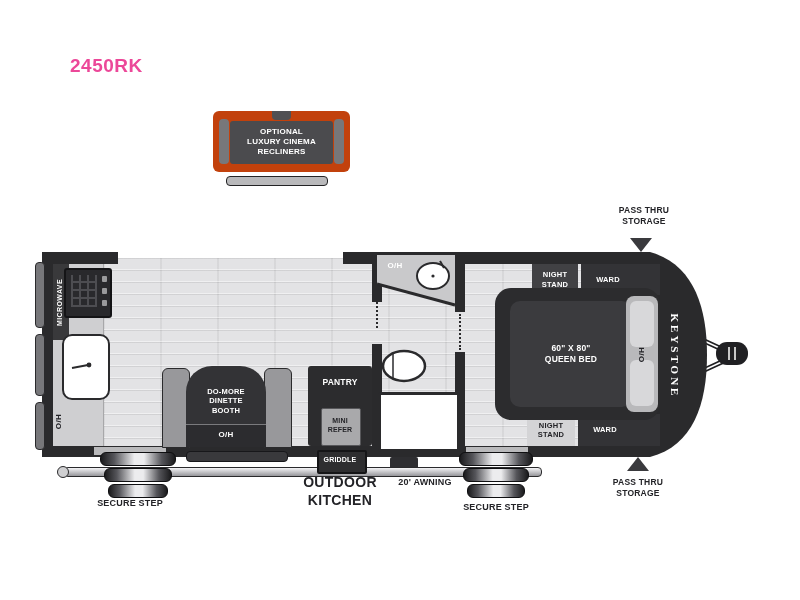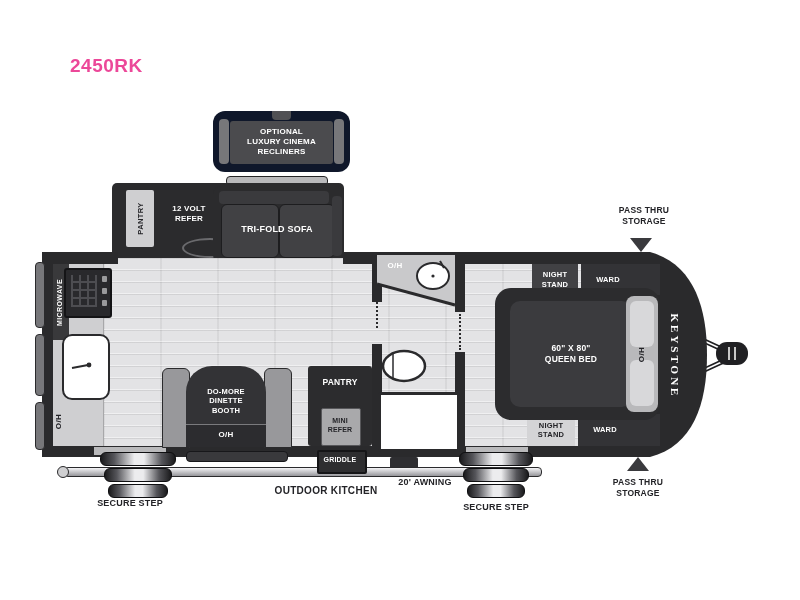--- a/index.html
+++ b/index.html
@@ -25,49 +25,32 @@
      background:linear-gradient(90deg,#1a1a1c 0%,#55555a 18%,#ececee 45%,#ececee 58%,#55555a 82%,#1a1a1c 100%);}
   .dots{position:absolute;border-left:2px dotted #2a2a2c;width:0;}
 </style>
 </head>
 <body>
 
 <div class="plan">
 
   <div class="abs dk" style="left:70px;top:55px;font-size:19px;font-weight:bold;letter-spacing:.5px;color:#ec4899;">2450RK</div>
 
-  <div class="abs" style="left:213px;top:111px;width:137px;height:61px;background:#0f172a;border-radius:12px;">
+  <div class="abs" style="left:213px;top:111px;width:137px;height:61px;background:#c2410c;border-radius:6px;">
     <div class="abs" style="left:6px;top:8px;width:10px;height:45px;background:#77777a;border-radius:4px;"></div>
     <div class="abs" style="left:121px;top:8px;width:10px;height:45px;background:#77777a;border-radius:4px;"></div>
     <div class="abs" style="left:17px;top:10px;width:103px;height:43px;background:#4b4b4e;border-radius:3px;"></div>
     <div class="abs" style="left:59px;top:0px;width:19px;height:9px;background:#505053;border-radius:0 0 4px 4px;"></div>
     <div class="lbl" style="left:0;top:0;width:137px;height:61px;font-size:8px;">OPTIONAL
 LUXURY CINEMA
 RECLINERS</div>
   </div>
 
   <div class="abs" style="left:226px;top:176px;width:100px;height:8px;background:#b9b9bb;border:1px solid #232325;border-radius:4px;"></div>
 
-  <div class="abs" style="left:112px;top:183px;width:232px;height:80px;background:#2b2b2d;border-radius:5px 5px 0 0;">
-    <div class="lightbox" style="left:14px;top:7px;width:28px;height:57px;border-radius:2px;"></div>
-    <div class="vert" style="left:14px;top:7px;width:28px;height:57px;font-size:7.5px;color:#232327;">
-        <span>PANTRY</span>
-      </div>
-    <div class="abs" style="left:70px;top:55px;width:52px;height:16px;border:2px solid #6a6a6d;border-radius:50%;"></div>
-    <div class="lbl" style="left:44px;top:10px;width:66px;height:42px;font-size:8px;">12 VOLT
-REFER</div>
-
-    <div class="abs" style="left:101px;top:3px;width:130px;height:77px;background:#2b2b2d;border-radius:8px;">
-      <div class="abs" style="left:6px;top:5px;width:110px;height:13px;background:#3a3a3d;border-radius:4px;"></div>
-      <div class="abs" style="left:8px;top:18px;width:56px;height:52px;background:#414144;border:1px solid #1d1d1f;border-radius:6px;"></div>
-      <div class="abs" style="left:66px;top:18px;width:54px;height:52px;background:#414144;border:1px solid #1d1d1f;border-radius:6px;"></div>
-      <div class="abs" style="left:119px;top:10px;width:10px;height:60px;background:#3a3a3d;border-radius:4px;"></div>
-      <div class="lbl" style="left:8px;top:18px;width:112px;height:52px;font-size:9px;">TRI-FOLD SOFA</div>
-    </div>
-  </div>
 
   <div class="floor" style="left:48px;top:258px;width:612px;height:192px;"></div>
 
   <svg class="abs" style="left:0;top:0;" width="800" height="600" viewBox="0 0 800 600">
 
     <line x1="650" y1="316" x2="726" y2="351" stroke="#202023" stroke-width="5" stroke-linecap="round"></line>
     <line x1="650" y1="395" x2="726" y2="360" stroke="#202023" stroke-width="5" stroke-linecap="round"></line>
     <line x1="650" y1="316" x2="726" y2="351" stroke="#ffffff" stroke-width="1.6"></line>
     <line x1="650" y1="395" x2="726" y2="360" stroke="#ffffff" stroke-width="1.6"></line>
     <circle cx="698" cy="353" r="5.5" fill="#ffffff" stroke="#202023" stroke-width="2"></circle>
@@ -202,16 +185,16 @@
   </div>
   <div class="lbl dk" style="left:78px;top:497px;width:104px;height:13px;font-size:9px;">SECURE STEP</div>
 
   <div class="abs" style="left:459px;top:452px;width:74px;height:48px;">
     <div class="tread"></div>
     <div class="tread" style="margin-left:4px;margin-right:4px;"></div>
     <div class="tread" style="margin-left:8px;margin-right:8px;"></div>
   </div>
   <div class="lbl dk" style="left:444px;top:501px;width:104px;height:13px;font-size:9px;">SECURE STEP</div>
 
-  <div class="lbl dk" style="left:256px;top:485px;width:140px;height:13px;font-size:10px;letter-spacing:.3px;">OUTDOOR KITCHEN</div>
+  <div class="lbl dk" style="left:270px;top:485px;width:140px;height:13px;font-size:14px;letter-spacing:.3px;">OUTDOOR KITCHEN</div>
   <div class="lbl dk" style="left:390px;top:476px;width:70px;height:13px;font-size:9px;">20' AWNING</div>
 
 </div>
 
 </body></html>

